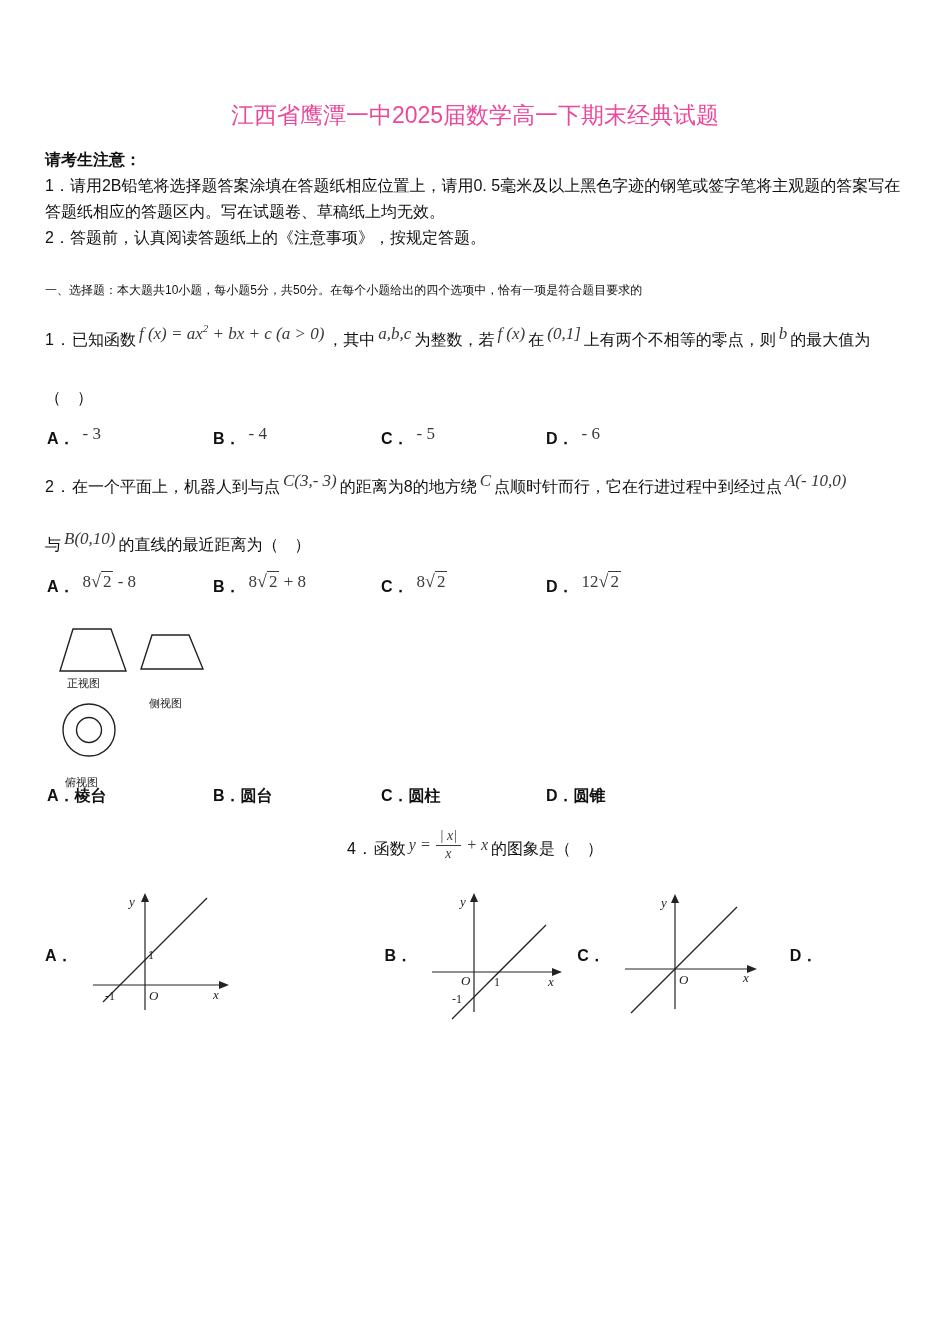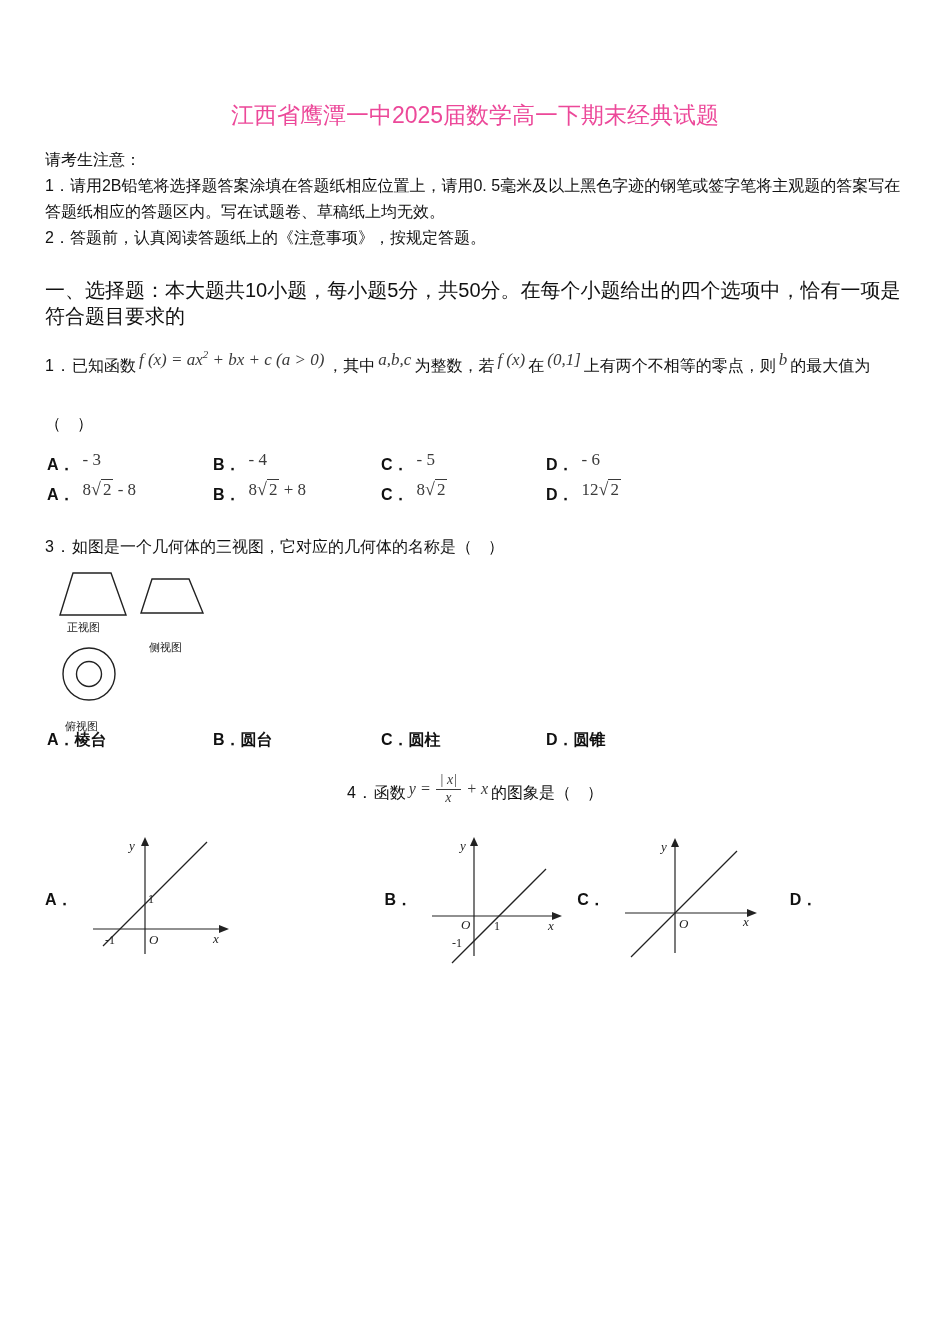--- a/index.html
+++ b/index.html
@@ -18,23 +18,23 @@
     overflow: hidden;
   }
   .title {
     font-size: 23px;
     font-weight: normal;
     text-align: center;
     color: #ec4899;
     margin-bottom: 16px;
   }
   .notice p { font-size: 16px; line-height: 26px; }
-  .bold { font-weight: normal; }
+  .bold { font-weight: bold; }
   .section-heading {
-    font-size: 20px;
+    font-size: 12px;
     line-height: 26px;
     margin-top: 26px;
   }
   .q-block { }
   .q-para { font-size: 16px; }
   .q-para-lg { line-height: 58px; }
   .q-para-md { line-height: 30px; }
   .q1 { margin-top: 2px; }
   .q2 { margin-top: 8px; }
   .q3 { margin-top: 26px; }
@@ -148,38 +148,38 @@
       <div class="option">
         <span class="opt-label">C．</span><span class="opt-formula">- 5</span>
       </div>
       <div class="option">
         <span class="opt-label">D．</span><span class="opt-formula">- 6</span>
       </div>
     </div>
   </div>
 
   <div class="q-block q2">
+    <p class="q-para q-para-lg"><span class="q-num">2．</span><span>在一个平面上，机器人到与点</span><span class="formula">C(3,- 3)</span><span>的距离为8的地方绕</span><span class="formula">C</span><span>点顺时针而行，它在行进过程中到经过点</span><span class="formula">A(- 10,0)</span><br><span>与</span><span class="formula">B(0,10)</span><span>的直线的最近距离为（　）</span></p>
     <div class="options-row">
       <div class="option">
         <span class="opt-label">A．</span><span class="opt-formula"><span>8</span><span class="sqrt-sym">√</span><span class="radicand">2</span><span> - 8</span></span>
       </div>
       <div class="option">
         <span class="opt-label">B．</span><span class="opt-formula"><span>8</span><span class="sqrt-sym">√</span><span class="radicand">2</span><span> + 8</span></span>
       </div>
       <div class="option">
         <span class="opt-label">C．</span><span class="opt-formula"><span>8</span><span class="sqrt-sym">√</span><span class="radicand">2</span><span></span></span>
       </div>
       <div class="option">
         <span class="opt-label">D．</span><span class="opt-formula"><span>12</span><span class="sqrt-sym">√</span><span class="radicand">2</span><span></span></span>
       </div>
     </div>
   </div>
 
   <div class="q-block q3">
-    <p class="q-para q-para-md"><span class="q-num">3．</span><span>如图是一个几何体的三视图，它对应的几何体的名称是（　）</span></p>
     <div class="three-views">
       <svg class="front-view-svg" width="72" height="48" viewBox="0 0 72 48">
         <polygon class="shape" points="16,3 54,3 69,45 3,45"></polygon>
       </svg>
       <div class="view-label front-view-label">正视图</div>
       <svg class="side-view-svg" width="68" height="40" viewBox="0 0 68 40">
         <polygon class="shape" points="13,3 50,3 64,37 2,37"></polygon>
       </svg>
       <div class="view-label side-view-label">侧视图</div>
       <svg class="top-view-svg" width="60" height="60" viewBox="0 0 60 60">

